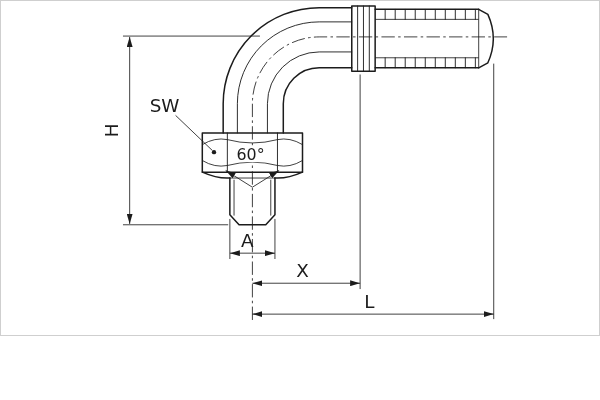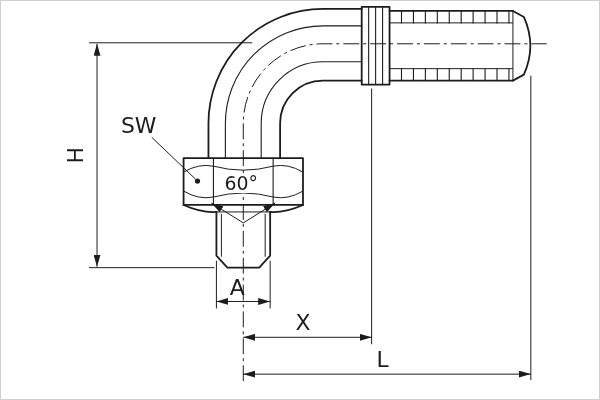--- a/index.html
+++ b/index.html
@@ -1,16 +1,16 @@
 <!DOCTYPE html>
 <html><head>
 <meta charset="utf-8">
 <style>
   html,body{margin:0;padding:0;background:#ffffff;}
-  .canvas{width:600px;height:400px;background:#ffffff;border:1px solid #cfcfcf;box-sizing:border-box;position:relative;}
+  .canvas{width:600px;height:336px;background:#ffffff;border:1px solid #cfcfcf;box-sizing:border-box;position:relative;}
   svg{display:block;width:100%;height:100%;}
   .outline{fill:none;stroke:#1c1c1c;stroke-width:1.8;stroke-linejoin:round;stroke-linecap:round;}
   .detail{fill:none;stroke:#1c1c1c;stroke-width:1.1;stroke-linecap:round;}
   .thin{fill:none;stroke:#1c1c1c;stroke-width:1;stroke-linecap:butt;}
   .dim{fill:none;stroke:#1c1c1c;stroke-width:1;}
   .center{fill:none;stroke:#1c1c1c;stroke-width:1;stroke-dasharray:16 4 3 4;}
   .lbl{font-family:"DejaVu Sans",sans-serif;font-size:22px;fill:#1c1c1c;}
   .lbl-sm{font-family:"DejaVu Sans",sans-serif;font-size:19px;fill:#1c1c1c;}
 </style>
 </head>

